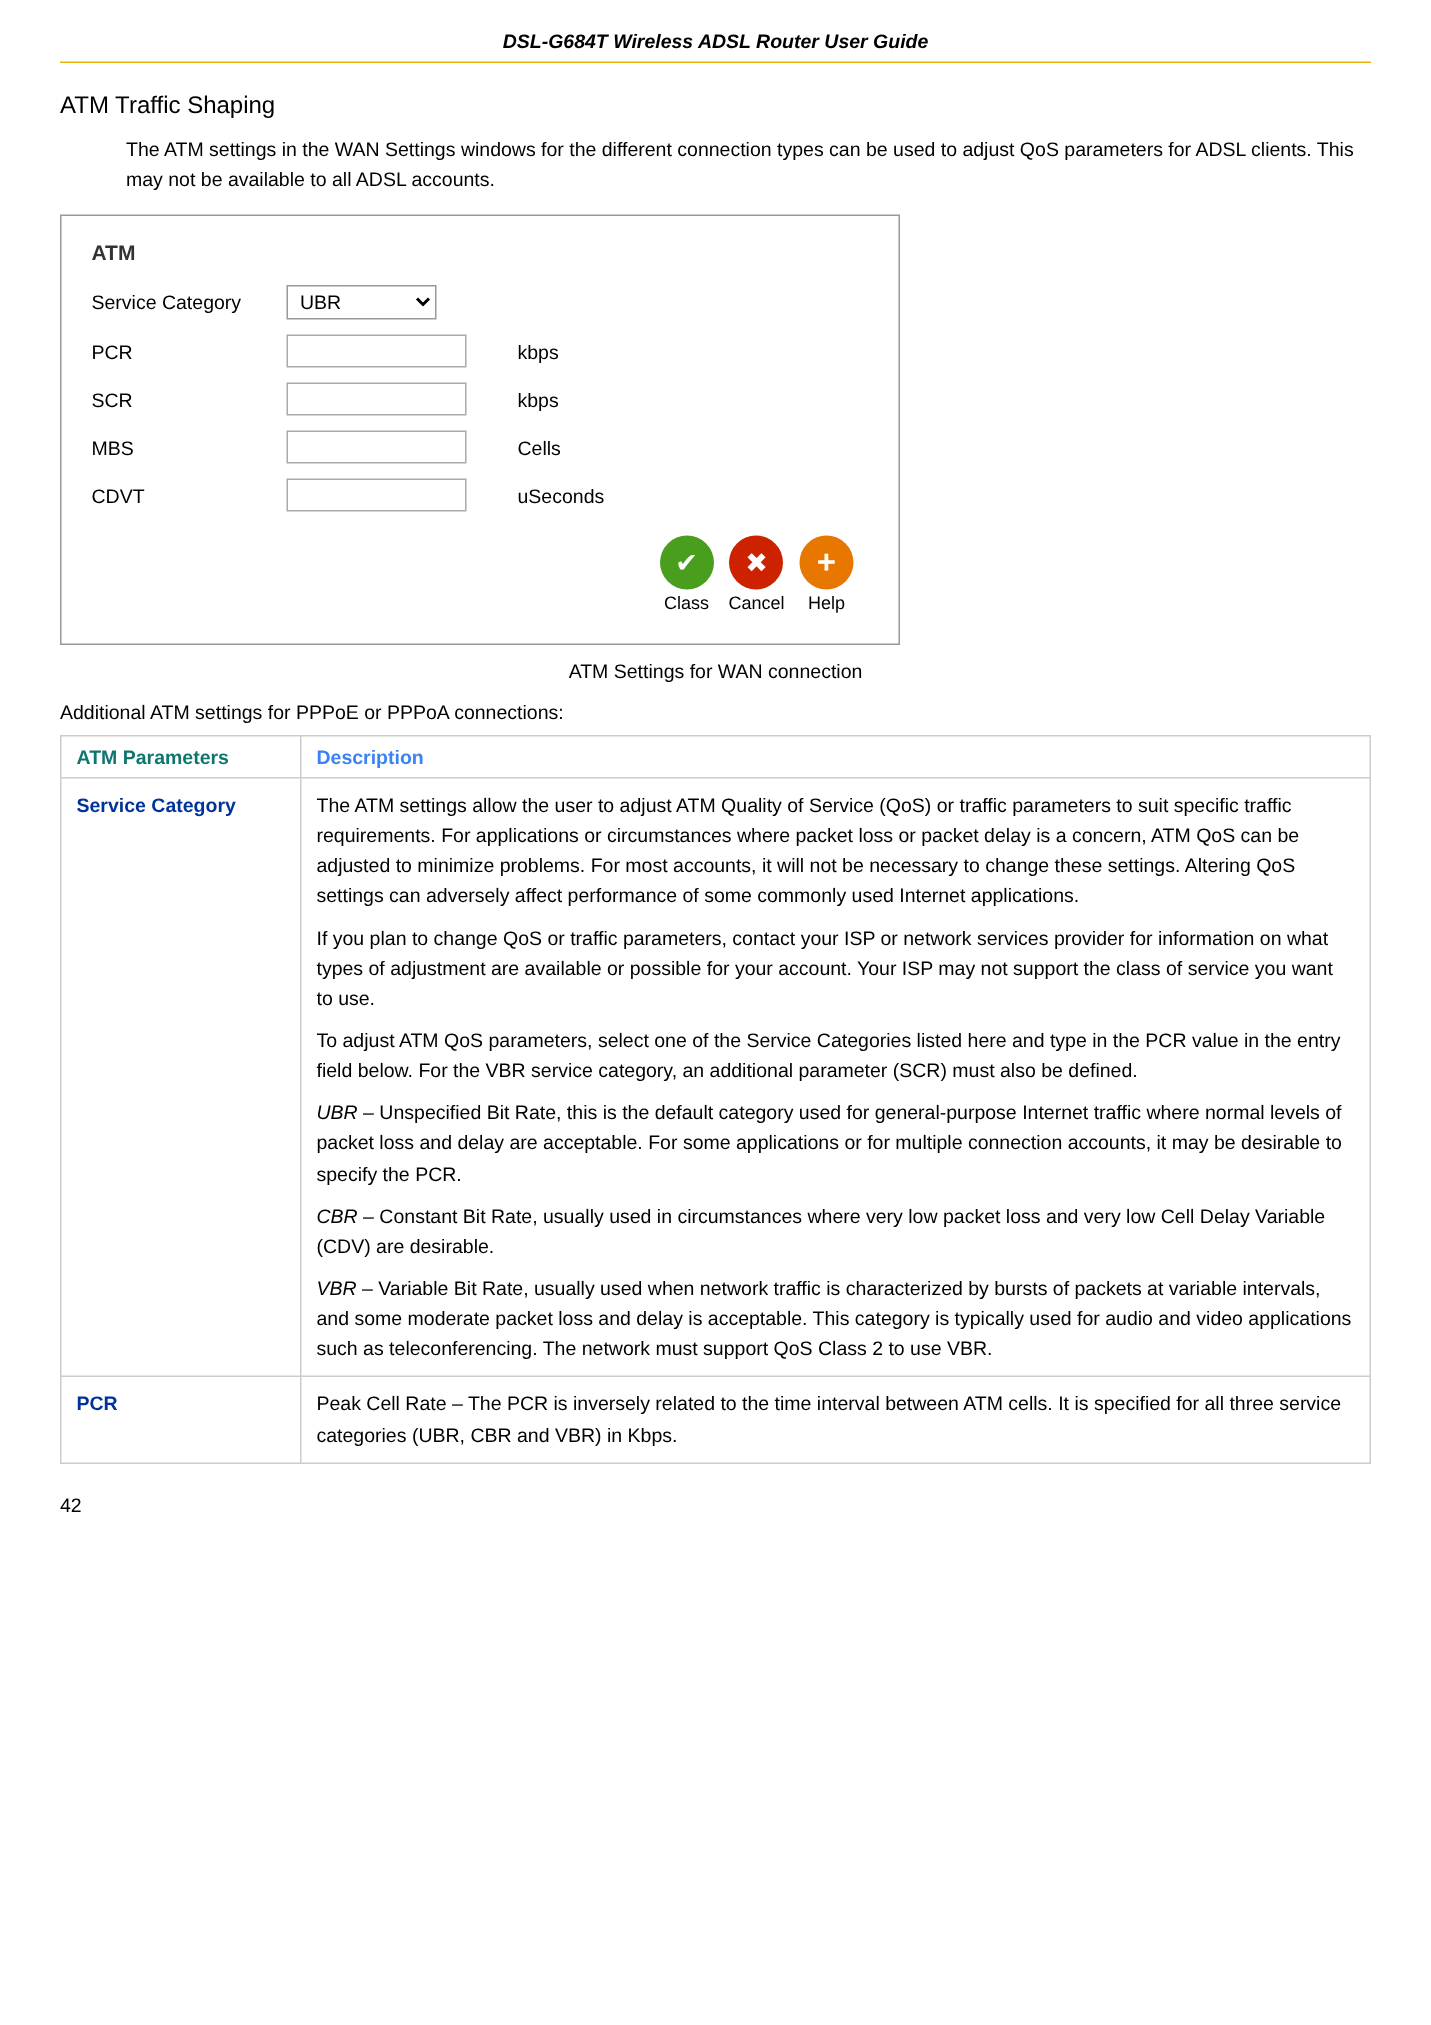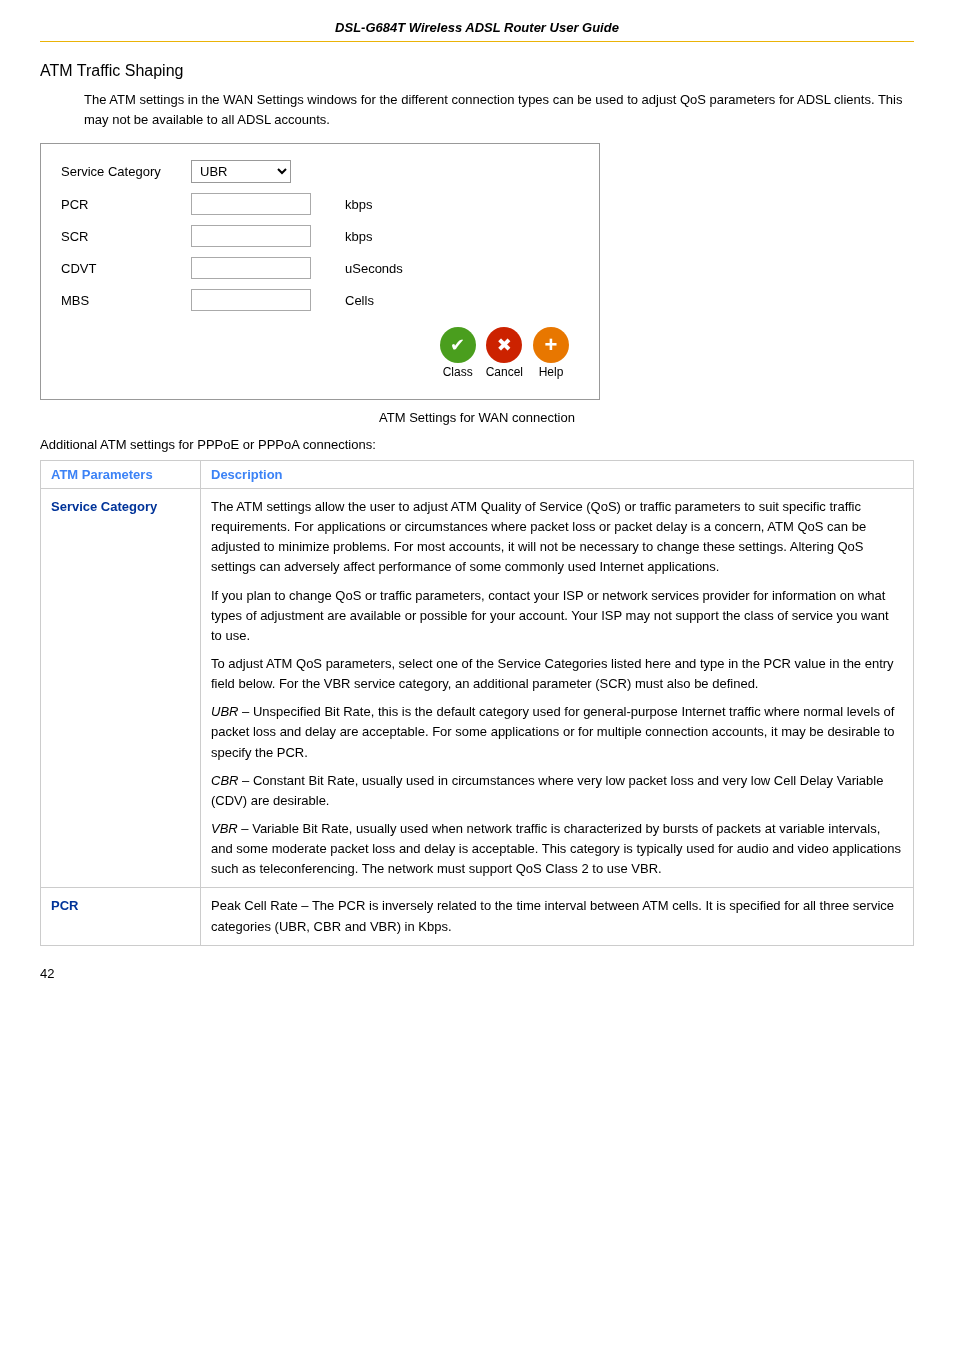--- a/index.html
+++ b/index.html
@@ -146,21 +146,21 @@
     }
     .atm-table th {
       background: #fff;
       text-align: left;
       padding: 6px 10px;
       font-size: 13px;
       font-weight: bold;
       border: 1px solid #ccc;
     }
     .atm-table th.col-param {
-      color: #3b82f6;
+      color: #0f766e;
       width: 160px;
     }
     .atm-table th.col-desc {
       color: #3b82f6;
     }
     .atm-table td {
       border: 1px solid #ccc;
       padding: 8px 10px;
       vertical-align: top;
       font-size: 13px;
@@ -192,20 +192,21 @@
 
 <div class="page-header">
   <span>DSL-G684T Wireless ADSL Router User Guide</span>
 </div>
 
 <div class="section-title">ATM Traffic Shaping</div>
 
 <p class="intro-para">The ATM settings in the WAN Settings windows for the different connection types can be used to adjust QoS parameters for ADSL clients. This may not be available to all ADSL accounts.</p>
 
 <div class="atm-box">
+  <div class="atm-box-title">ATM</div>
 
   <div class="atm-row">
     <div class="atm-label">Service Category</div>
     <select class="atm-select">
       <option>UBR</option>
       <option>CBR</option>
       <option>VBR</option>
     </select>
   </div>
 
@@ -219,32 +220,32 @@
 
   <div class="atm-row">
     <div class="atm-label">SCR</div>
     <div class="atm-input-group">
       <input class="atm-input" type="text" value="" style="">
       <span class="atm-unit">kbps</span>
     </div>
   </div>
 
   <div class="atm-row">
+    <div class="atm-label">MBS</div>
+    <div class="atm-input-group">
+      <input class="atm-input" type="text" value="" style="">
+      <span class="atm-unit">Cells</span>
+    </div>
+  </div>
+
+  <div class="atm-row">
     <div class="atm-label">CDVT</div>
     <div class="atm-input-group">
       <input class="atm-input" type="text" value="" style="">
       <span class="atm-unit">uSeconds</span>
-    </div>
-  </div>
-
-  <div class="atm-row">
-    <div class="atm-label">MBS</div>
-    <div class="atm-input-group">
-      <input class="atm-input" type="text" value="" style="">
-      <span class="atm-unit">Cells</span>
     </div>
   </div>
 
   <div class="atm-buttons">
     <button class="btn-apply" style="border:none;background:none;cursor:pointer;">
       <div class="icon-circle" style="width:36px;height:36px;border-radius:50%;background:#4a9e1e;display:flex;align-items:center;justify-content:center;color:white;font-size:18px;margin-bottom:2px;">✔</div>
       <span class="btn-label">Class</span>
     </button>
     <button class="btn-cancel" style="border:none;background:none;cursor:pointer;display:flex;flex-direction:column;align-items:center;">
       <div class="icon-circle" style="width:36px;height:36px;border-radius:50%;background:#cc2200;display:flex;align-items:center;justify-content:center;color:white;font-size:18px;margin-bottom:2px;">✖</div>

